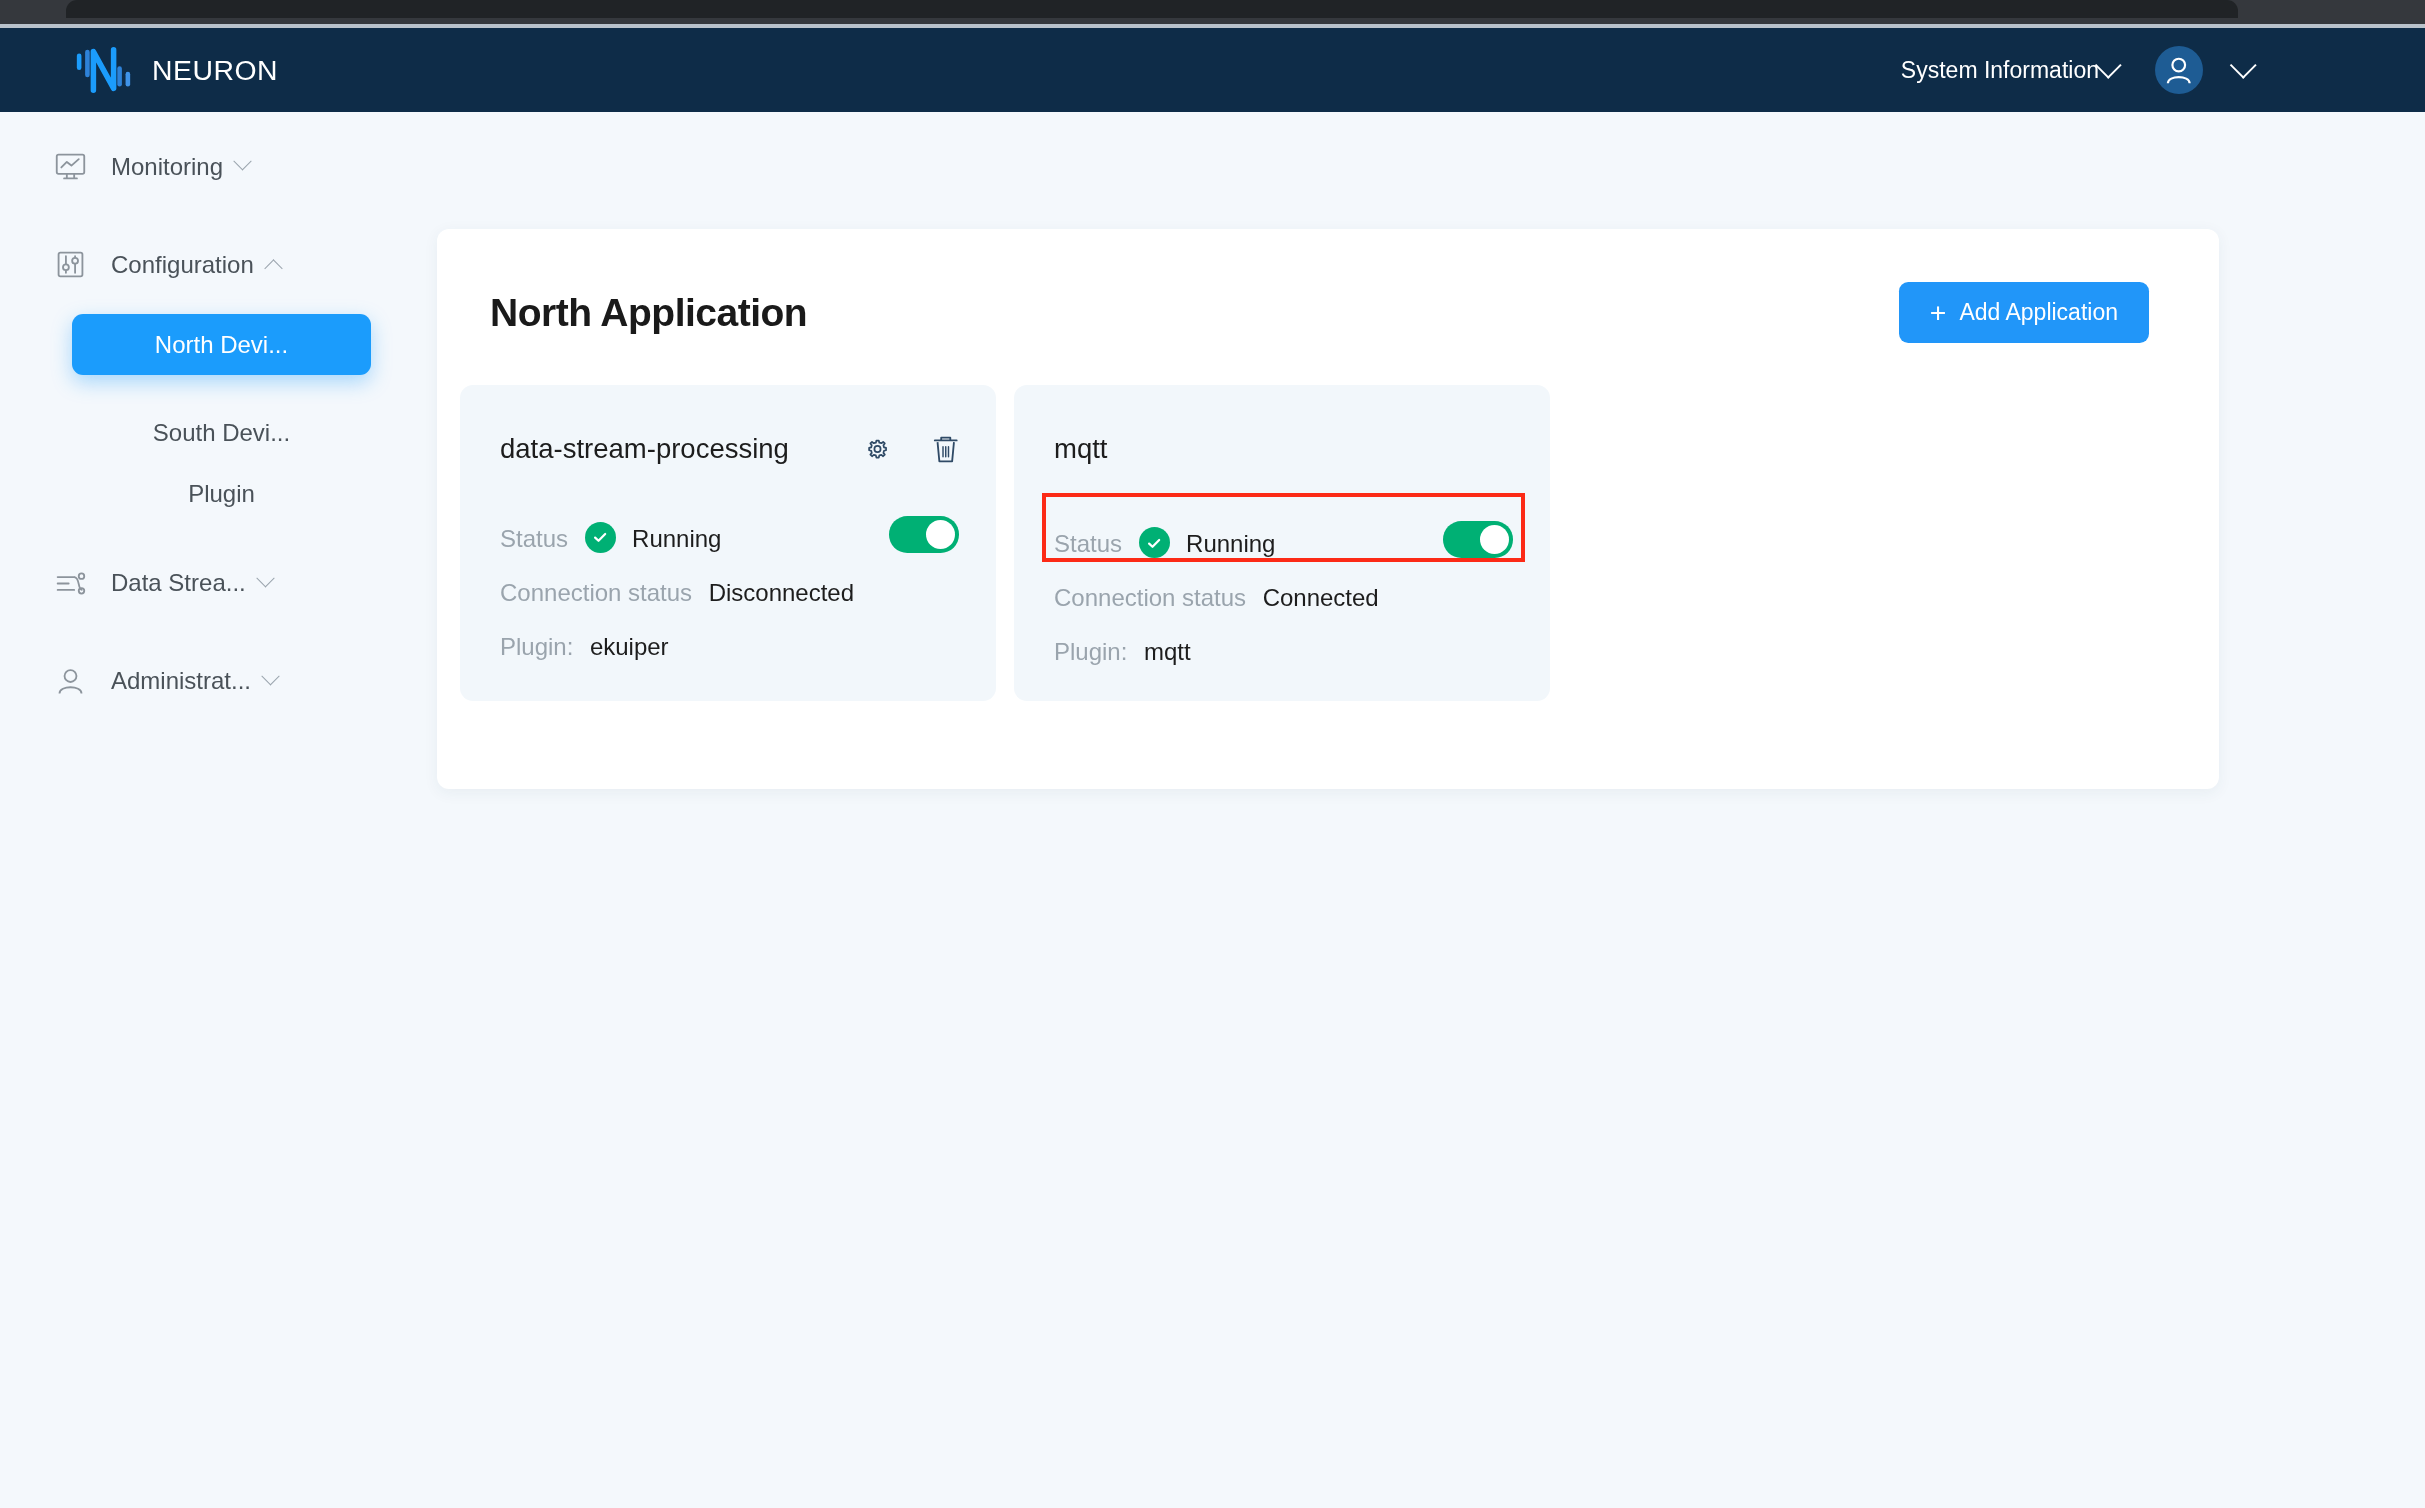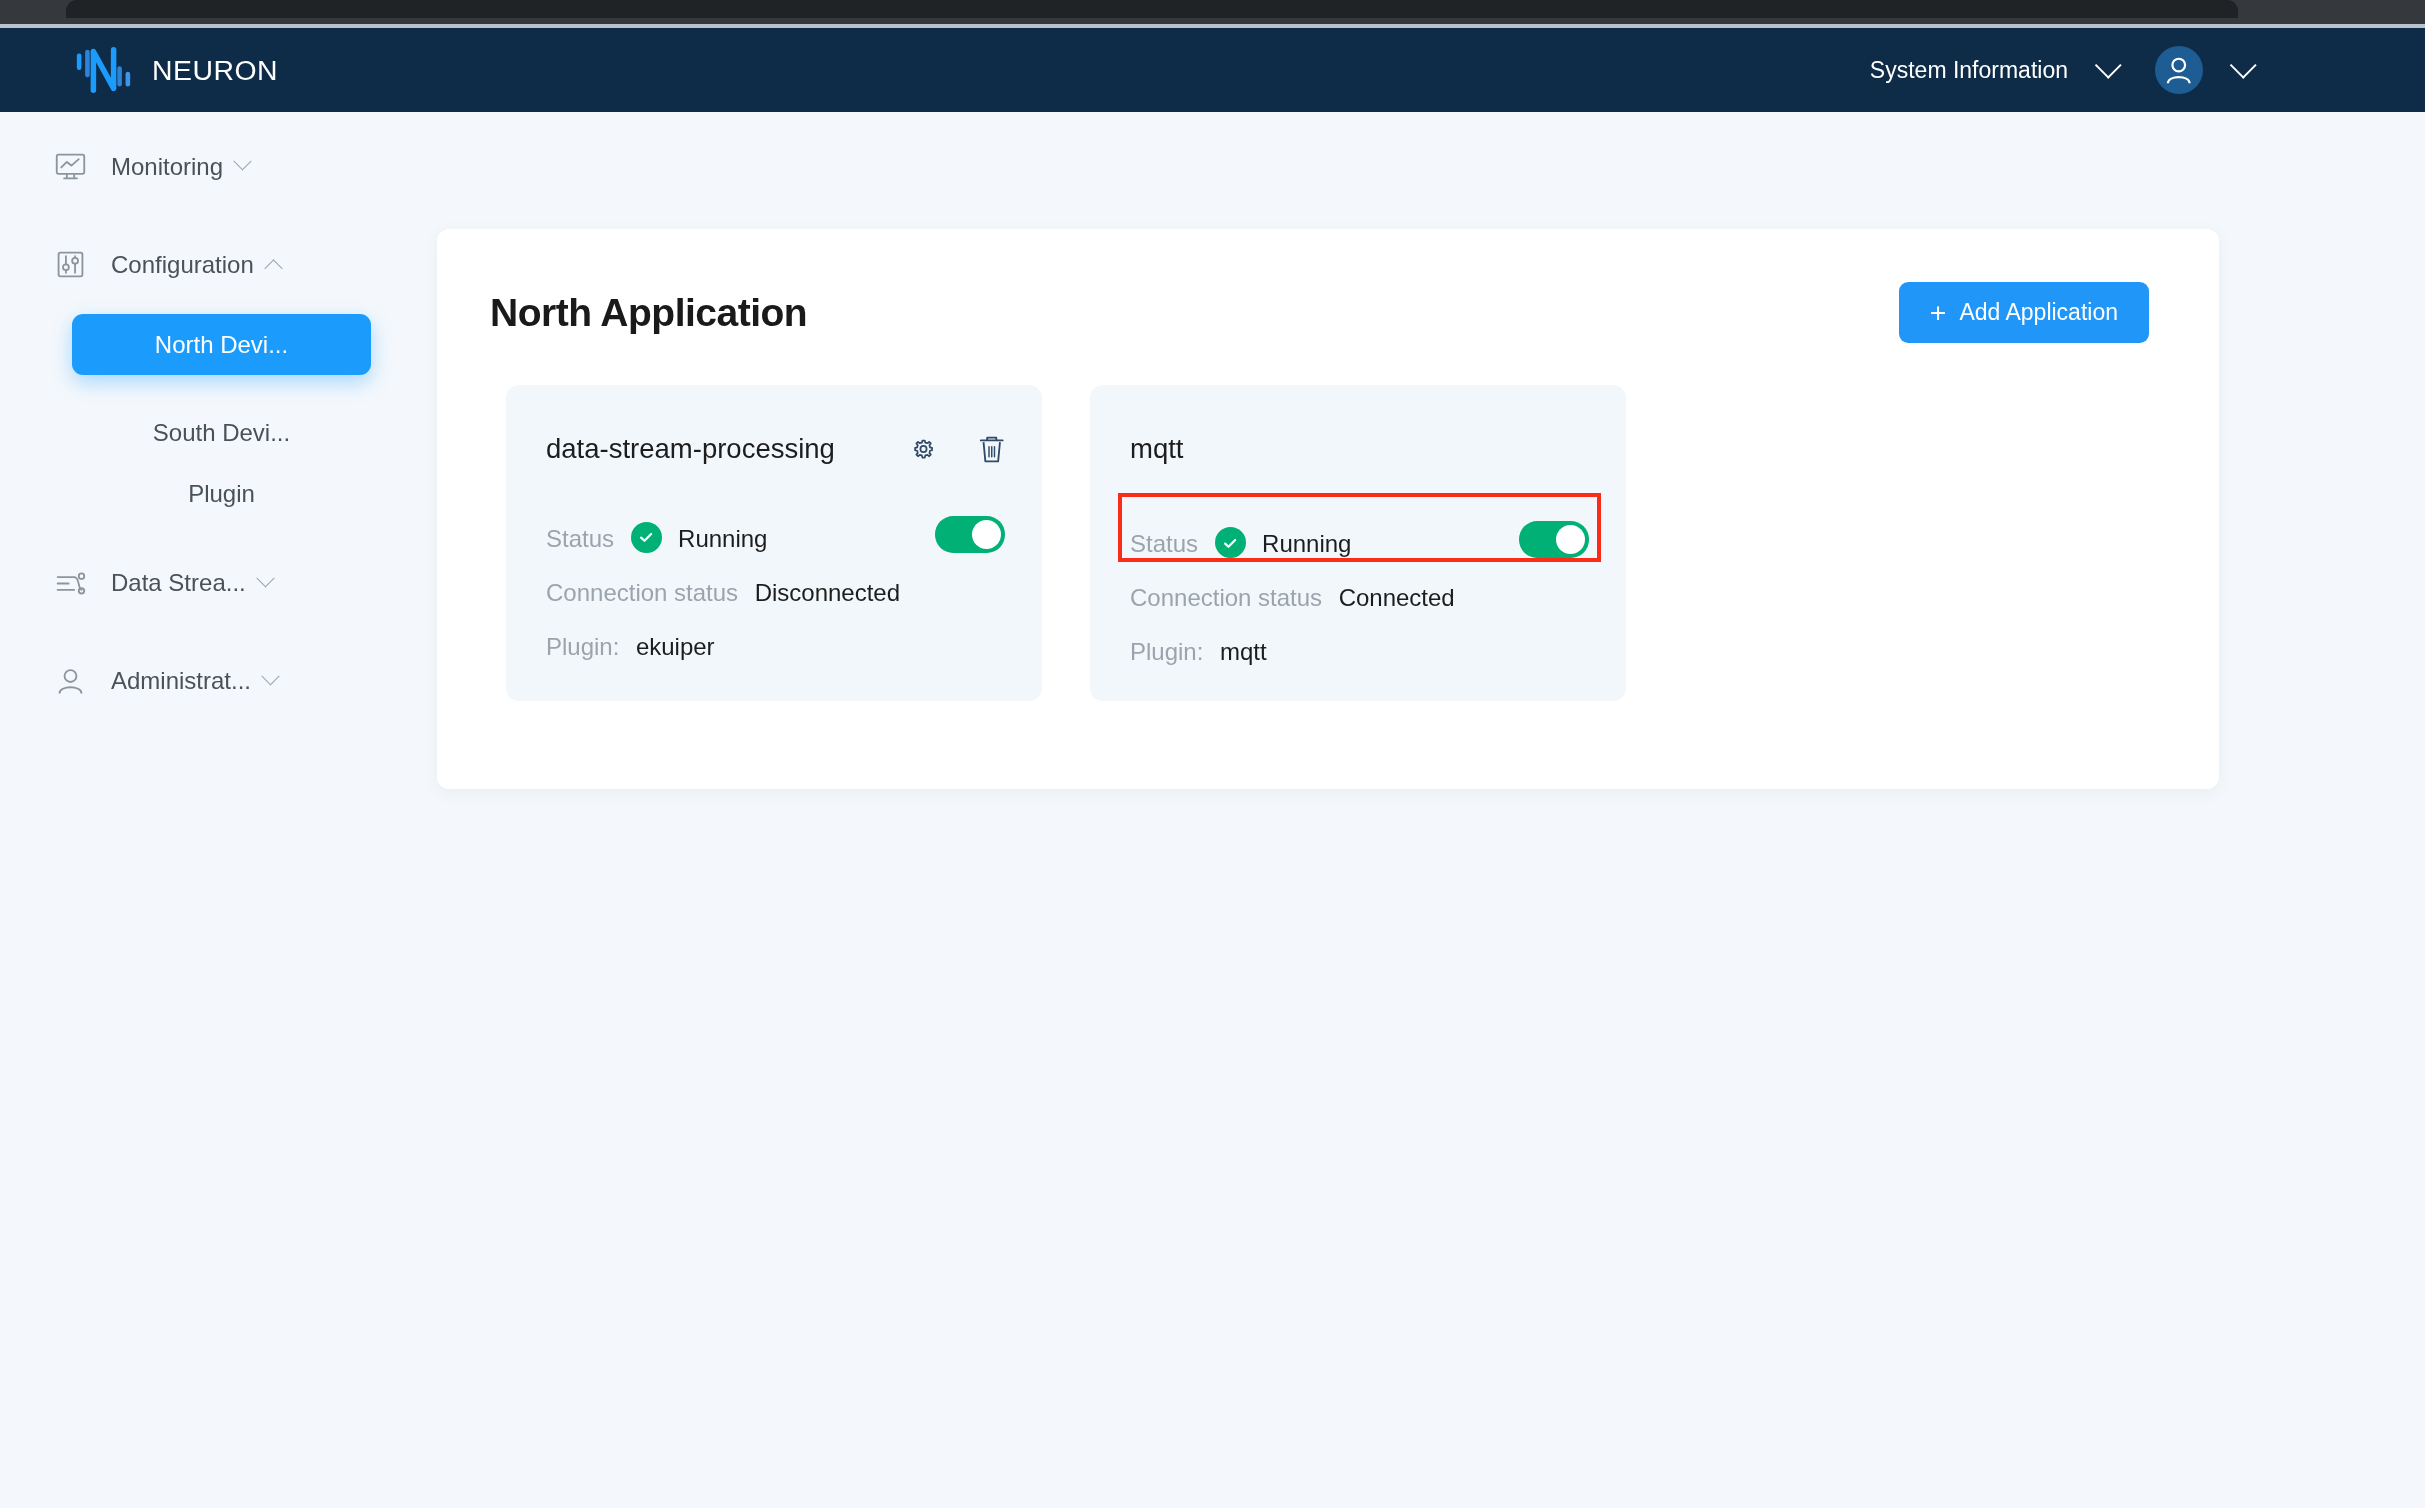--- a/index.html
+++ b/index.html
@@ -68,21 +68,21 @@
     letter-spacing: 0.5px;
   }
   .topbar-right {
     display: flex;
     align-items: center;
     margin-right: 174px;
   }
   .sysinfo {
     color: #ffffff;
     font-size: 23px;
-    margin-right: 31px;
+    margin-right: 0;
     cursor: default;
   }
   .chev {
     display: inline-block;
     width: 16.5px;
     height: 16.5px;
     border-right: 2.8px solid #ffffff;
     border-bottom: 2.8px solid #ffffff;
     transform: rotate(45deg) translate(-3.7px,-3.7px);
   }
@@ -192,22 +192,22 @@
   }
   .plus {
     font-size: 28.4px;
     line-height: 1;
     font-weight: 300;
   }
 
   
   .cards {
     display: flex;
-    gap: 48px;
-    padding: 42px 0 0 69px;
+    gap: 18px;
+    padding: 42px 0 0 23px;
   }
   .card {
     width: 536px;
     height: 316px;
     background: #f2f7fb;
     border-radius: 13px;
     position: relative;
     box-sizing: border-box;
     padding: 44px 37px 0 40px;
   }

